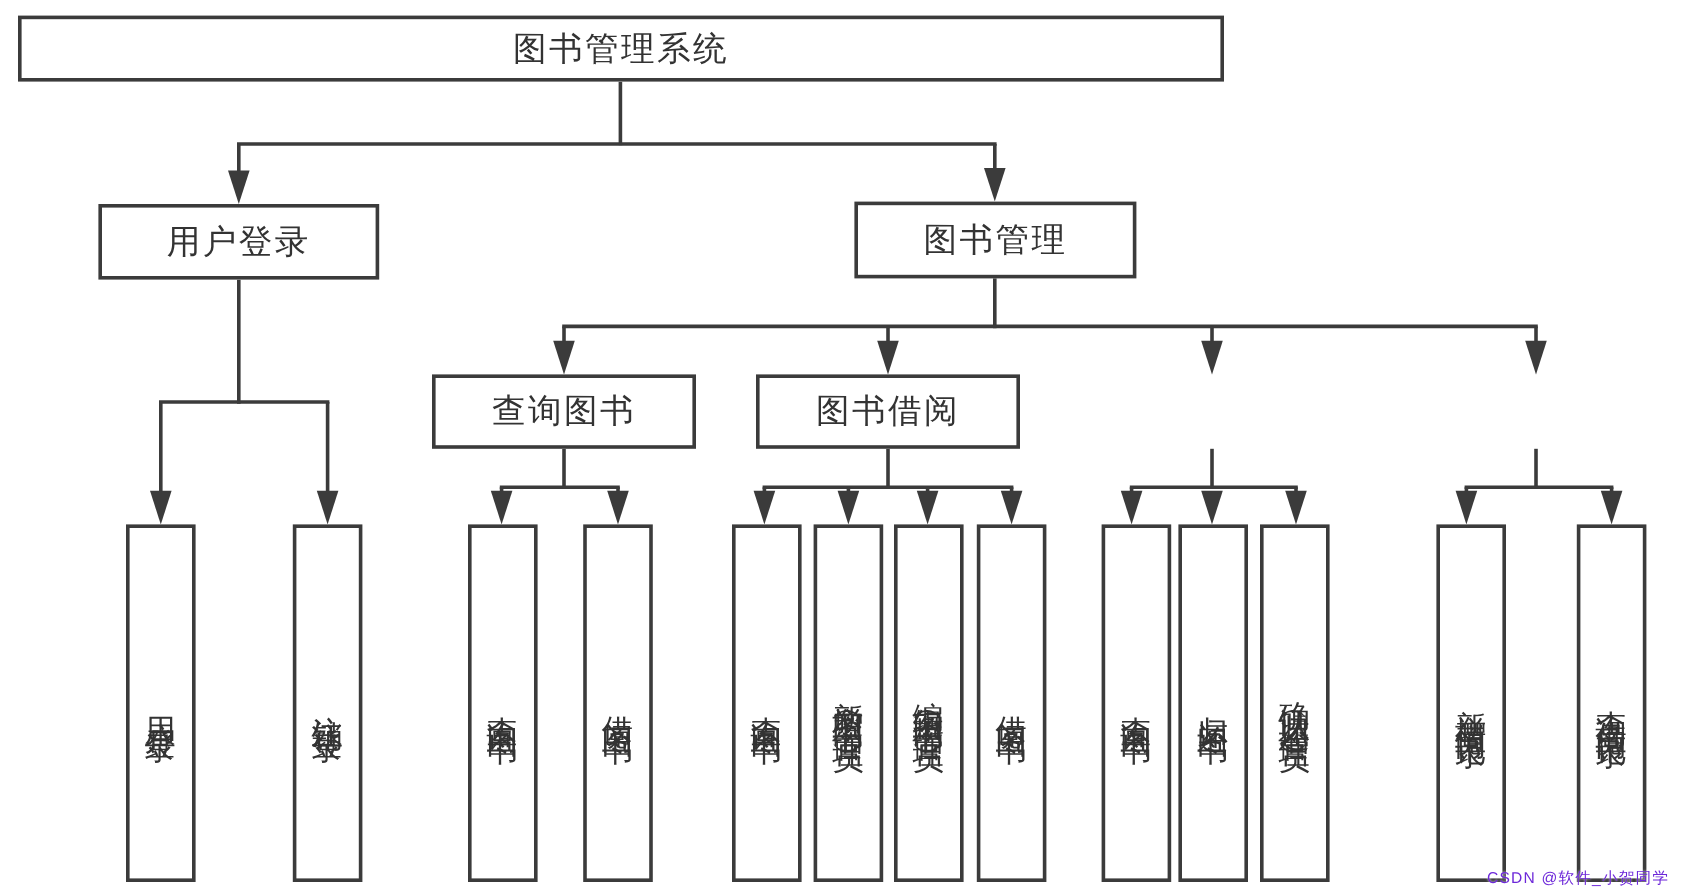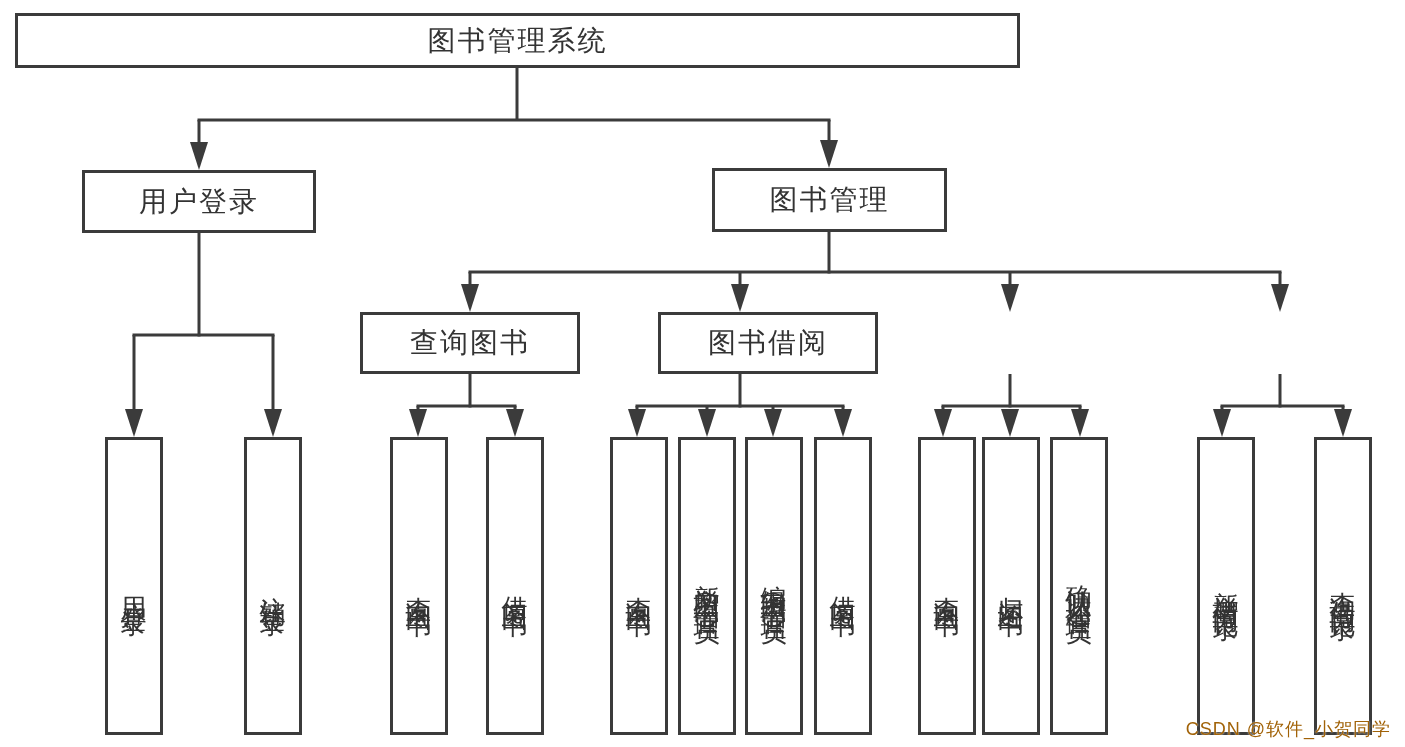--- a/index.html
+++ b/index.html
@@ -31,22 +31,22 @@
     text-orientation:mixed;
     font-size:26px;
     letter-spacing:5px;
     line-height:1;
     white-space:nowrap;
   }
   .watermark{
     position:absolute;
     right:14px;
     bottom:6px;
-    font-size:18px;
-    color:#a16207;
+    font-size:13px;
+    color:#6d28d9;
     letter-spacing:1px;
     text-shadow:0 0 2px #ffffff;
   }
 </style>
 </head>
 <body>
 
 <div id="canvas">
 
   <svg id="connectors" viewBox="0 0 1405 747" xmlns="http://www.w3.org/2000/svg">
@@ -124,21 +124,21 @@
   <div class="box hbox" style="left:82px;top:170px;width:234px;height:63px;">
     <span>用户登录</span>
   </div>
   <div class="box hbox" style="left:712px;top:168px;width:235px;height:64px;">
     <span>图书管理</span>
   </div>
 
   <div class="box hbox" style="left:360px;top:312px;width:220px;height:62px;">
     <span>查询图书</span>
   </div>
-  <div class="box hbox" style="left:630px;top:312px;width:220px;height:62px;margin-left:28px;">
+  <div class="box hbox" style="left:630px;top:312px;width:220px;height:62px;">
     <span>图书借阅</span>
   </div>
 
   <div class="box vbox" style="left:105px;top:437px;width:58px;height:298px;">
     <span>用户登录</span>
   </div>
   <div class="box vbox" style="left:244px;top:437px;width:58px;height:298px;">
     <span>注销登录</span>
   </div>
 

